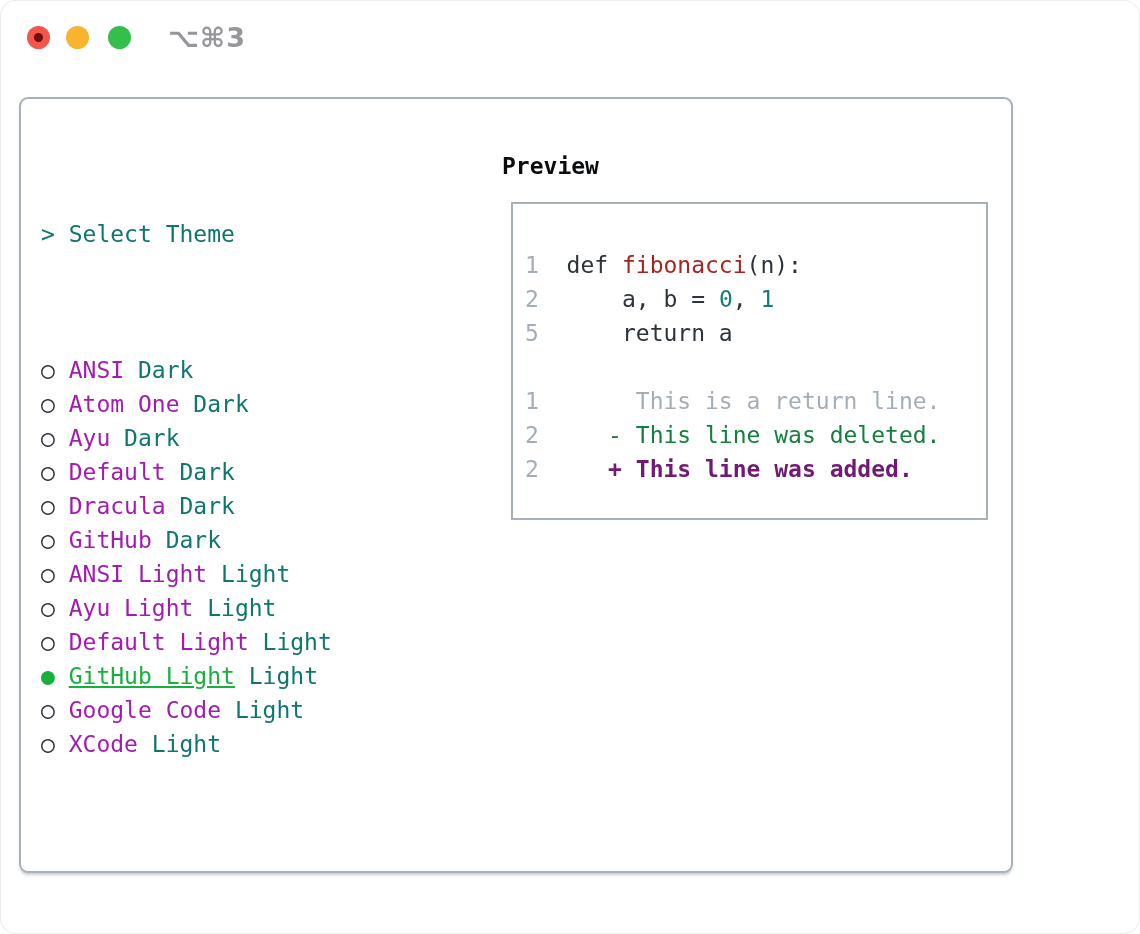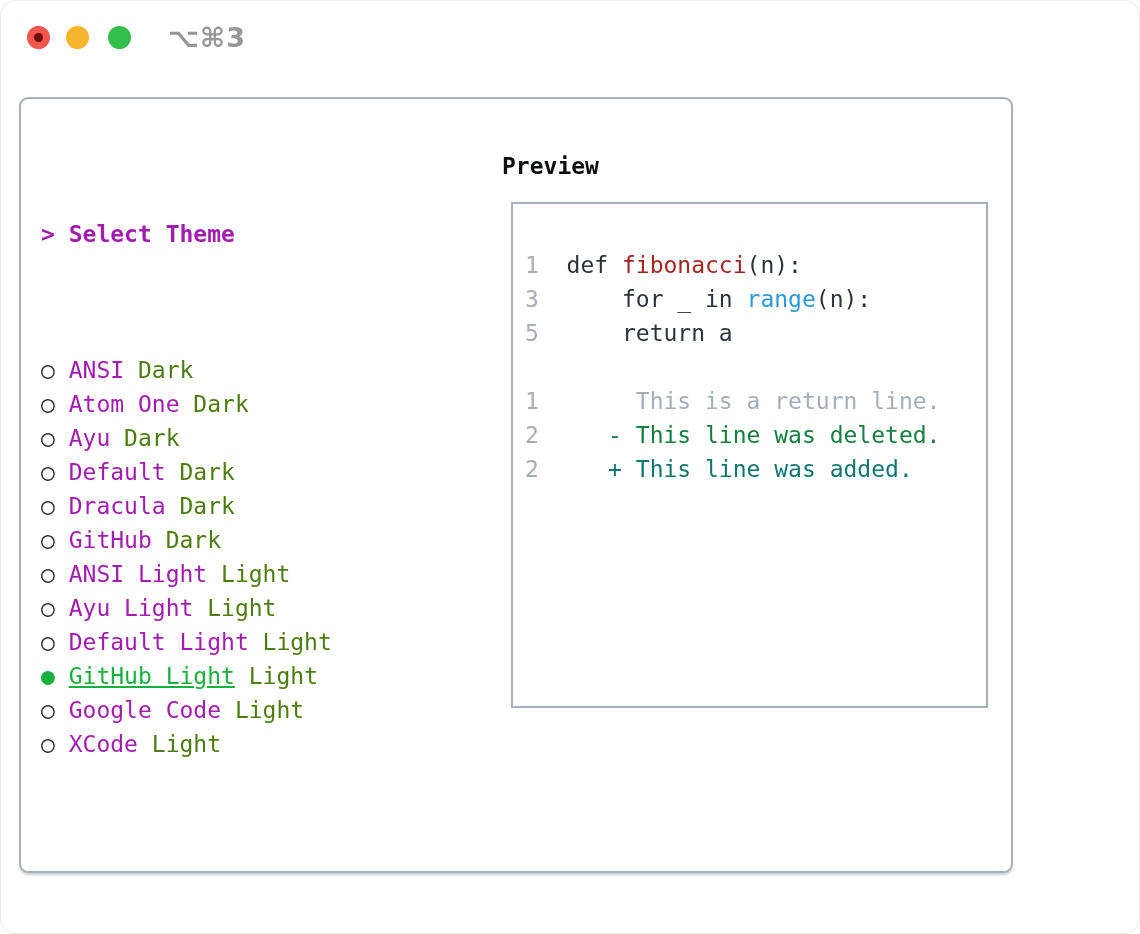--- a/index.html
+++ b/index.html
@@ -24,42 +24,42 @@
   
   .panel{
     position:absolute;left:19px;top:97px;width:994px;height:776px;
     border:2px solid #a8b1ba;border-radius:9px;background:#ffffff;
     box-shadow:0 3px 3px -1px rgba(150,160,170,.55);
     box-sizing:border-box;
   }
   .panel, .panel *{font-size:23px;line-height:34px;}
   .leftcol{position:absolute;left:20px;top:50px;white-space:pre;}
   .row{white-space:pre;color:#2e353e;}
-  .hdr{font-weight:bold;color:#a21caf;}
+  .hdr{font-weight:normal;color:#0f766e;}
   .marker{color:#2e353e;}
   .marker.on{color:#16b13c;}
   .sel .tname{color:#16b13c;text-decoration:underline;}
   .tname{color:#a21caf;}
-  .tvariant{color:#4d7c0f;text-align:right;}
+  .tvariant{color:#0f766e;text-align:right;}
   .spacer{height:34px;}
   
   .preview-header{position:absolute;left:481px;top:50px;font-weight:bold;color:#0a0c0e;white-space:pre;}
   .preview-box{
-    position:absolute;left:490px;top:103px;width:477px;height:506px;
+    position:absolute;left:490px;top:103px;width:477px;height:318px;
     border:2px solid #a8b1ba;background:#ffffff;box-sizing:border-box;overflow:hidden;
   }
   .code{position:absolute;left:12px;top:44px;}
   .cline{white-space:pre;}
   .c-tx{color:#2c333c;}
   .c-fn{color:#a5241f;}
   .c-num{color:#107d76;}
   .c-bi{color:#2d9ad8;}
   .c-mut{color:#a4aeb8;}
   .c-del{color:#15803d;}
-  .c-add{color:#0f766e;}
+  .c-add{color:#701a75;font-weight:bold;}
 </style>
 </head>
 <body>
 
 <div class="screen">
 
   <div class="titlebar">
     <div class="light red"></div>
     <div class="light yellow"></div>
     <div class="light green"></div>
@@ -80,21 +80,21 @@
       
       
       
     </div>
 
     <div class="preview-header">Preview</div>
 
     <div class="preview-box">
       <div class="code">
           <div class="cline"><span class="c-mut">1  </span><span class="c-tx">def </span><span class="c-fn">fibonacci</span><span class="c-tx">(n):</span></div>
-          <div class="cline"><span class="c-mut">3  </span><span class="c-tx">    for _ in </span><span class="c-bi">range</span><span class="c-tx">(n):</span></div>
+          <div class="cline"><span class="c-mut">2  </span><span class="c-tx">    a, b = </span><span class="c-num">0</span><span class="c-tx">, </span><span class="c-num">1</span></div>
           <div class="cline"><span class="c-mut">5  </span><span class="c-tx">    return a</span></div>
           <div class="cline"><span class="c-mut"></span>&nbsp;</div>
           <div class="cline"><span class="c-mut">1  </span><span class="c-mut">     This is a return line.</span></div>
           <div class="cline"><span class="c-mut">2  </span><span class="c-del">   - This line was deleted.</span></div>
           <div class="cline"><span class="c-mut">2  </span><span class="c-add">   + This line was added.</span></div>
         </div>
     </div>
 
   </div>
 </div>

